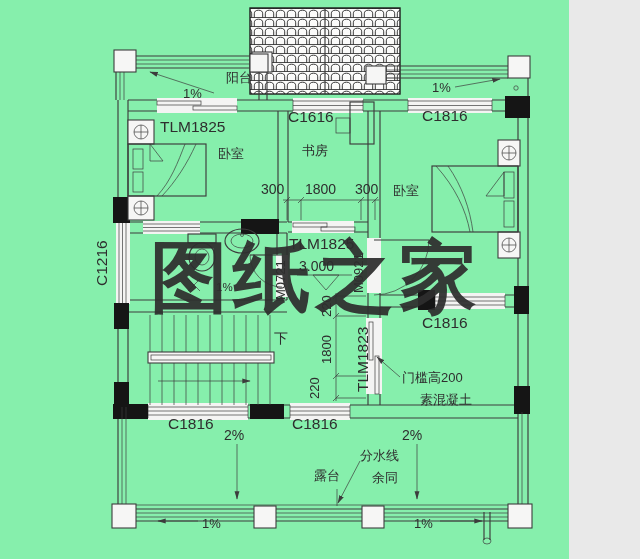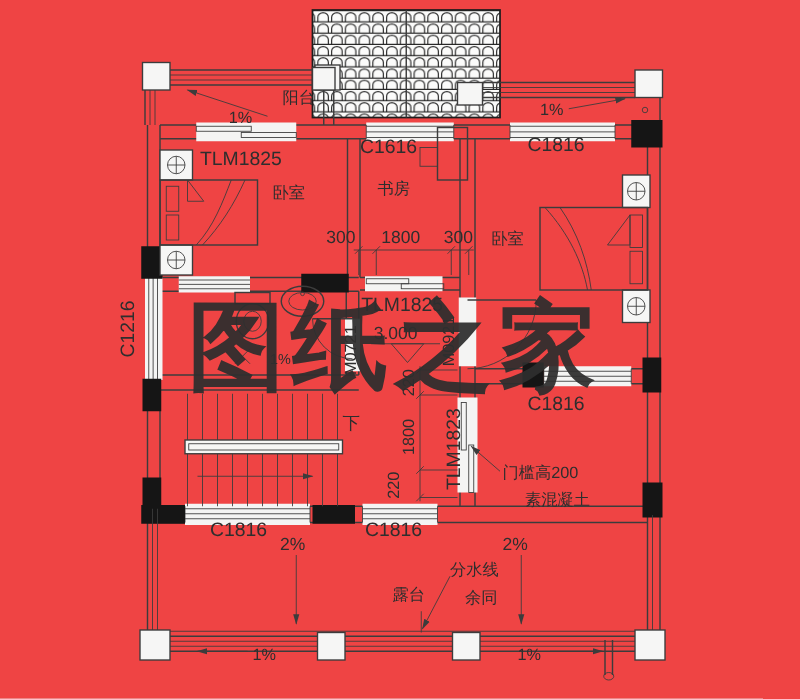--- a/index.html
+++ b/index.html
@@ -1,16 +1,16 @@
 <!DOCTYPE html>
 <html><head>
 <meta charset="utf-8">
 <style>
   html,body{margin:0;padding:0;background:#e9e9e9;}
-  .stage{position:relative;width:640px;height:559px;background:#ef4444;overflow:hidden;
+  .stage{position:relative;width:569px;height:559px;background:#86efac;overflow:hidden;
          font-family:"Liberation Sans",sans-serif;}
   svg{position:absolute;left:0;top:0;}
   svg text{font-family:"Liberation Sans","DejaVu Sans",sans-serif;fill:#2e2e2e;}
   .ln{stroke:#3c3c3c;stroke-width:1.15;fill:none;}
   .tn{stroke:#3c3c3c;stroke-width:0.7;fill:none;}
   .bk{fill:#151515;stroke:none;}
   .er{fill:#f4f4f3;stroke:none;}
   .wh{fill:#f6f6f5;stroke:#3c3c3c;stroke-width:1.1;}
   .t11{font-size:11.5px;}
   .t13{font-size:13px;}

